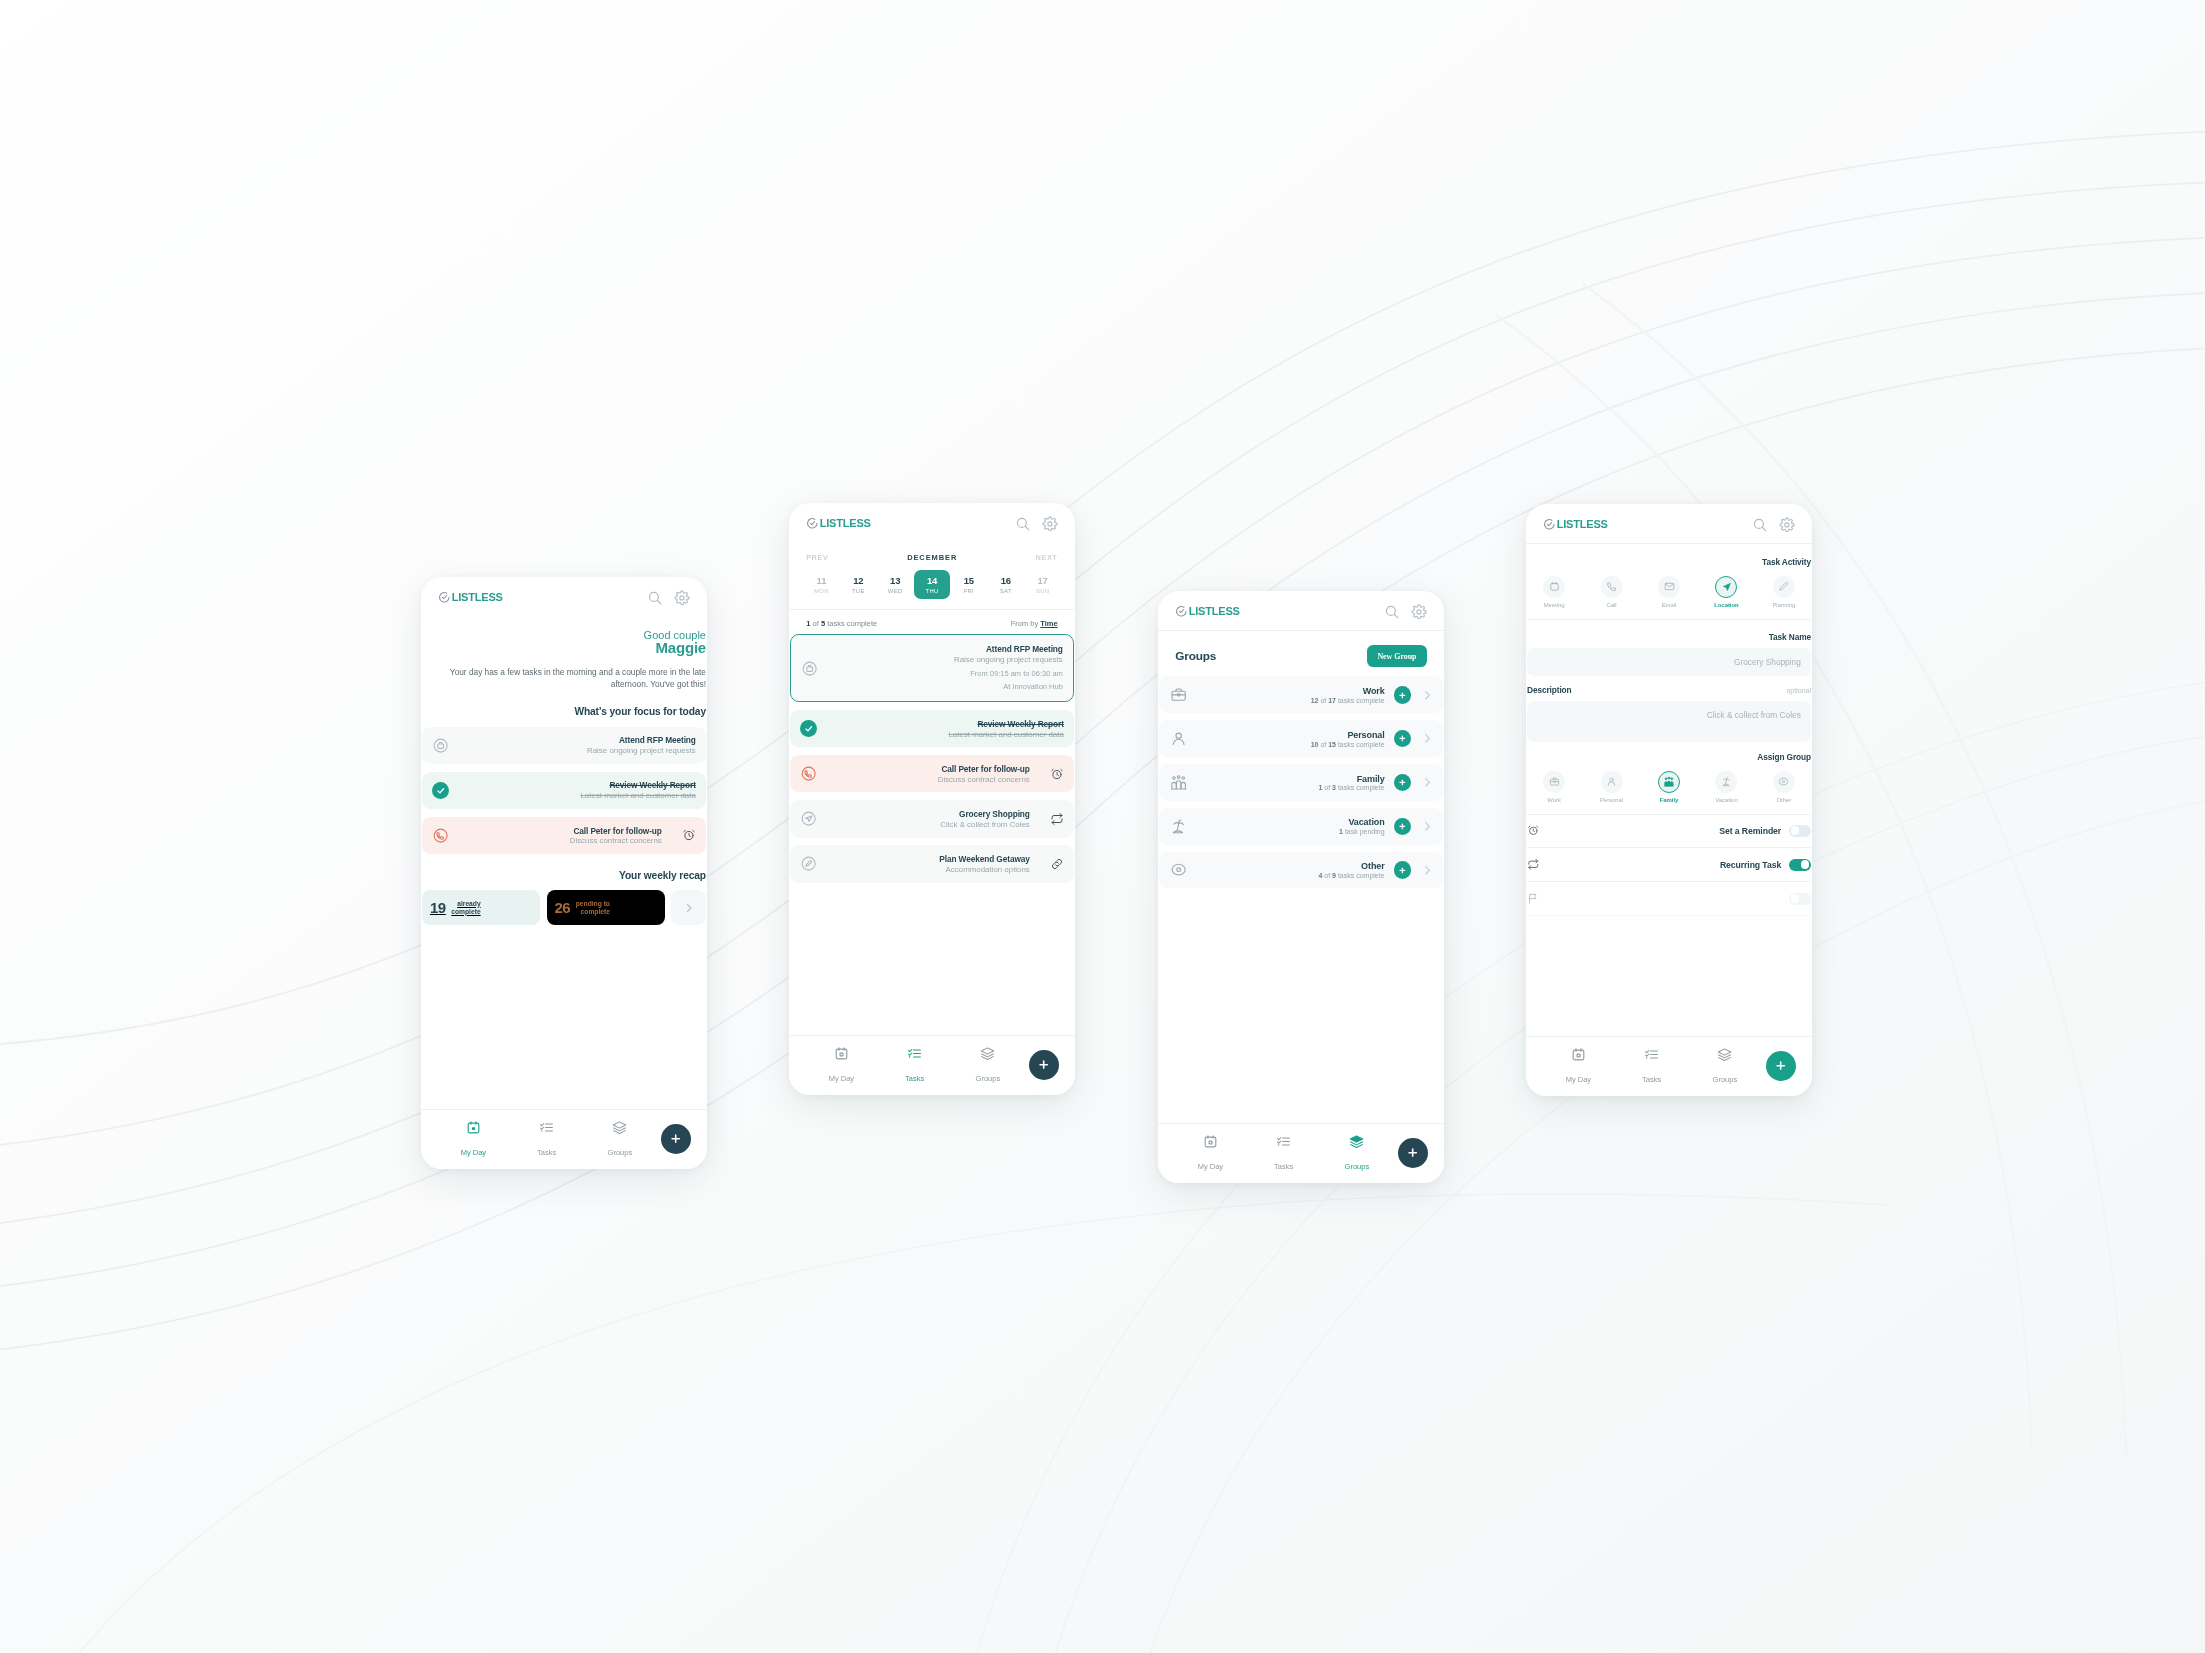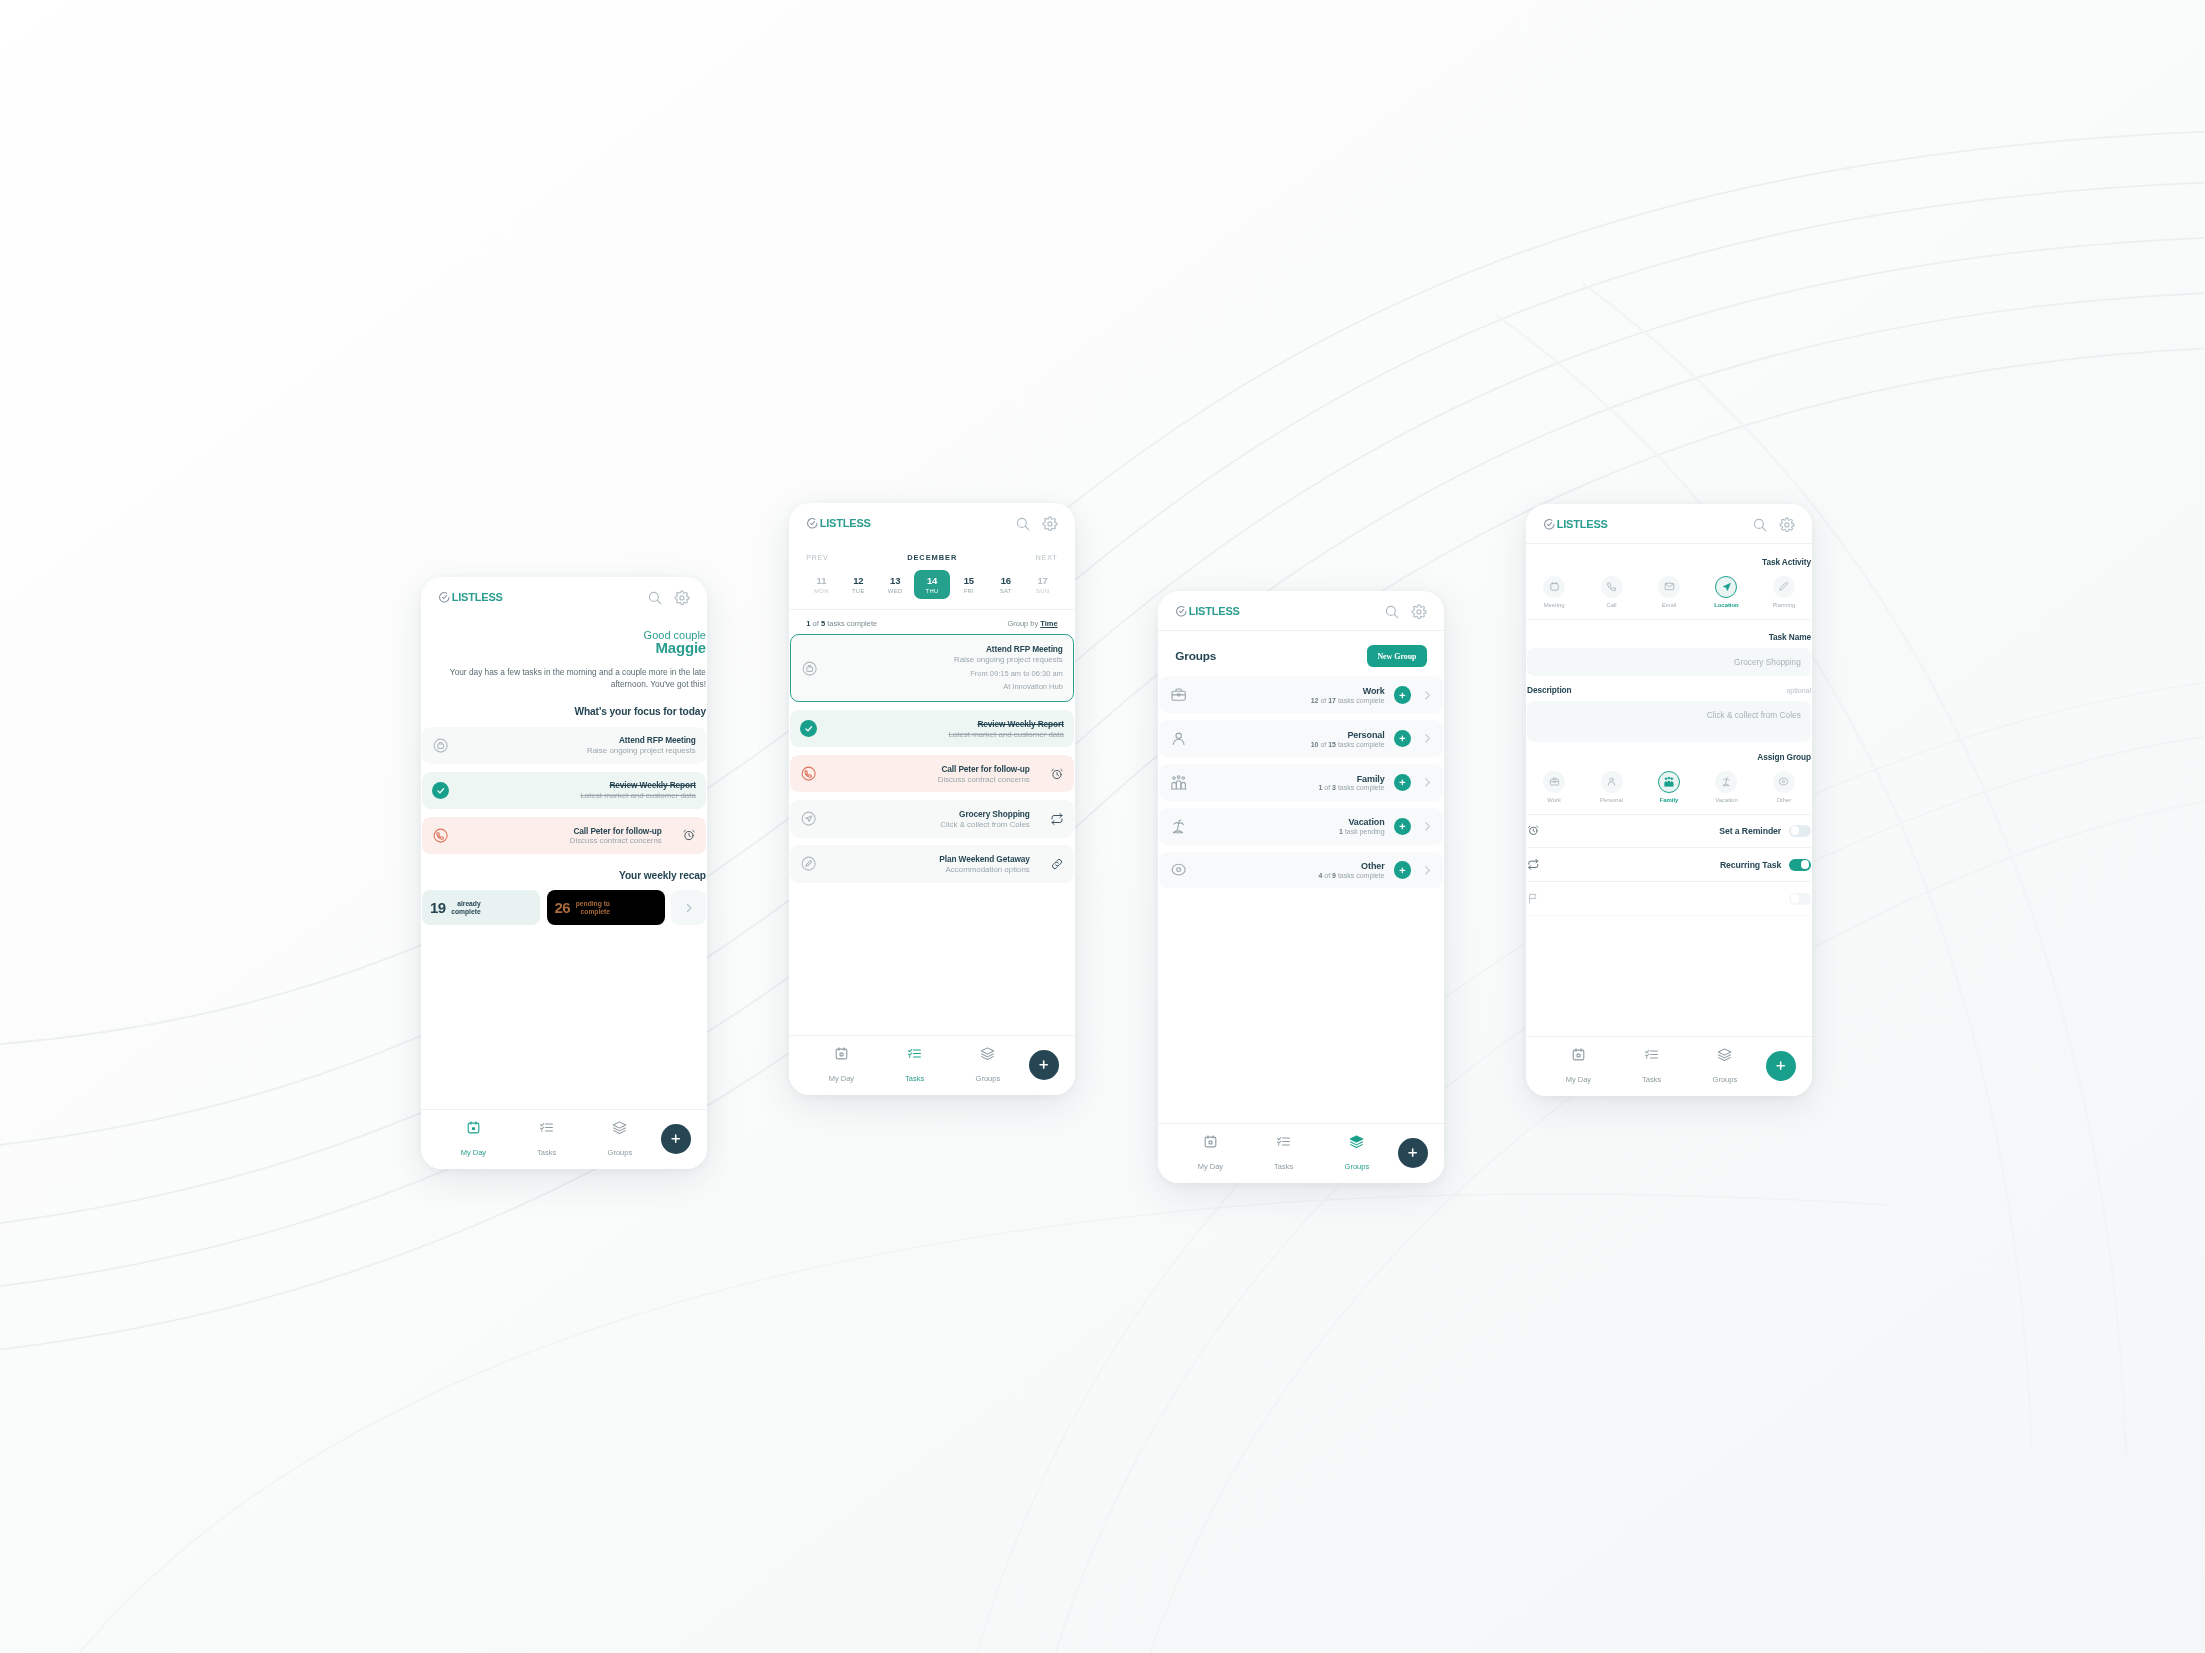--- a/index.html
+++ b/index.html
@@ -80,21 +80,21 @@
     background: #19a08c; display: flex; align-items: center; justify-content: center;
     flex: 0 0 17.3px;
   }
 
   
   .stats-row { display: flex; gap: 6.3px; }
   .stat {
     flex: 1 1 0; border-radius: 7.9px; padding: 8.7px 7.9px;
     display: flex; align-items: center; gap: 5.5px;
   }
-  .stat.green { background: #e8f3f1; }
+  .stat.green { background: #e8f3f1; text-decoration: underline; }
   .stat.peach { background: #000000; }
   .stat-num { font-size: 15px; font-weight: 700; letter-spacing: -0.4px; }
   .stat.green .stat-num { color: #264653; }
   .stat.peach .stat-num { color: #a9693c; }
   .stat-lbl { font-size: 6.7px; line-height: 1.18; font-weight: 600; }
   .stat.green .stat-lbl { color: #264653; }
   .stat.peach .stat-lbl { color: #a9693c; }
   .stat-more {
     width: 35px; flex: 0 0 35px; border-radius: 7.9px; background: #f4f7f8;
     display: flex; align-items: center; justify-content: center;
@@ -444,21 +444,21 @@
         <span class="dlbl">SAT</span>
       </div>
       <div class="cal-day">
         <span class="dnum">17</span>
         <span class="dlbl">SUN</span>
       </div>
     </div>
 
     <div class="list-meta">
       <span><b>1</b><span> of </span><b>5</b><span> tasks complete</span></span>
-      <span><span>Group by </span><span class="order-link">Time</span></span>
+      <span><span>From by </span><span class="order-link">Time</span></span>
     </div>
 
     <div class="body-scroll">
       <div class="pad">
         <div class="task-card outlined">
           <svg class="task-ico" viewBox="0 0 24 24" fill="none" stroke="#aeb9c0" stroke-width="1.5">
               <circle cx="12" cy="12" r="9"></circle>
               <rect x="8" y="9.8" width="8" height="6" rx="1.3"></rect>
               <path d="M10.3 9.8V8.6a.9.9 0 0 1 .9-.9h1.6a.9.9 0 0 1 .9.9v1.2"></path>
             </svg>

